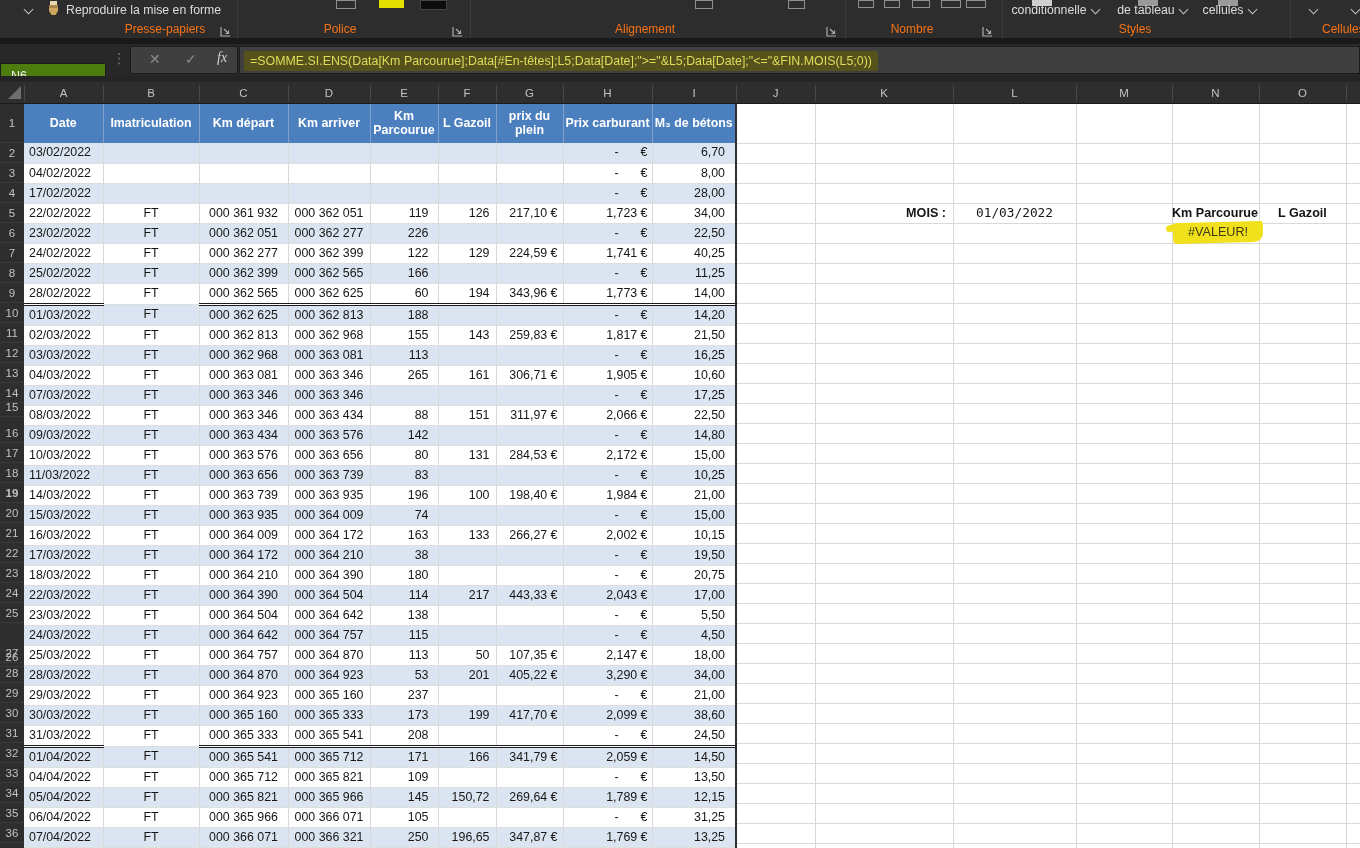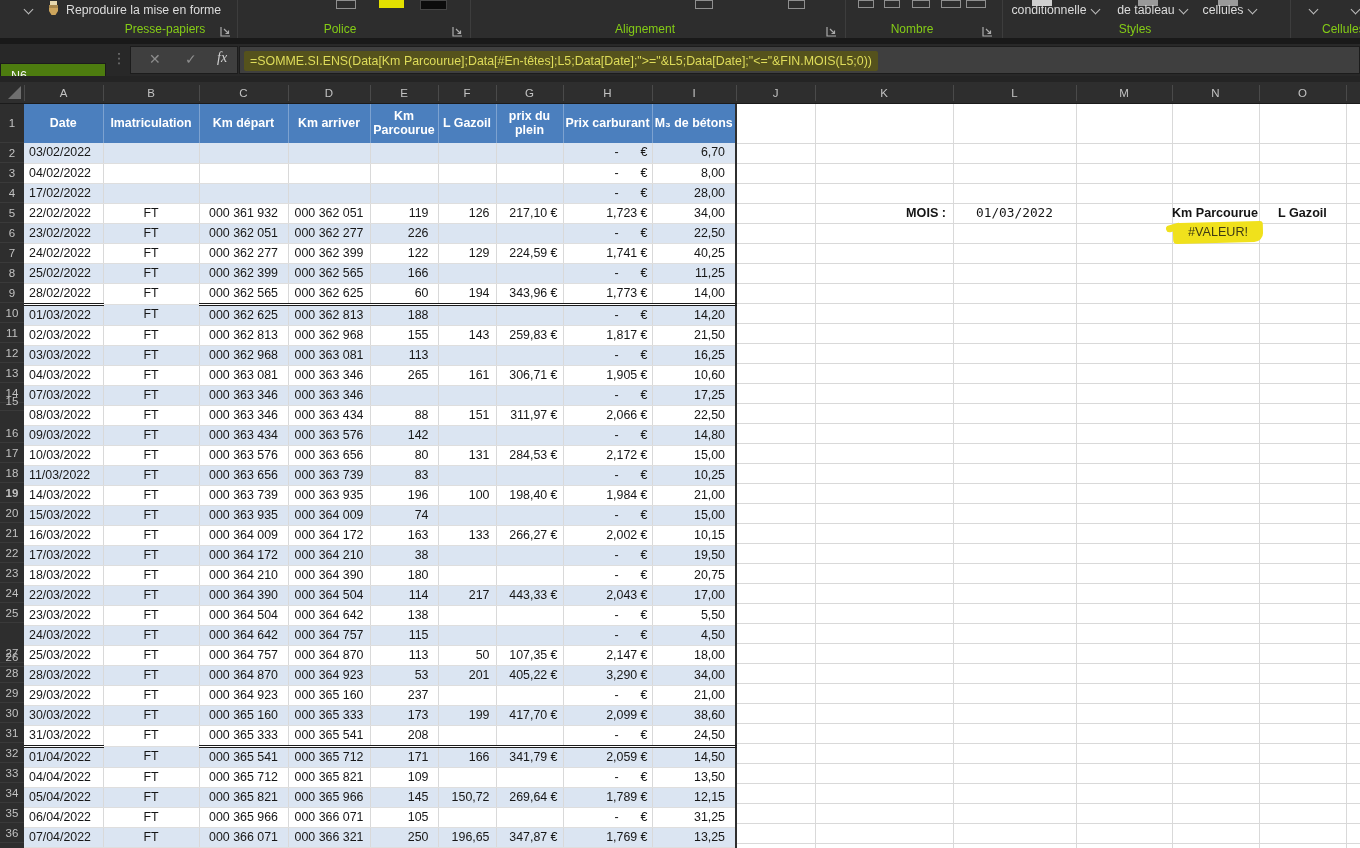--- a/index.html
+++ b/index.html
@@ -5,21 +5,21 @@
   html,body{margin:0;padding:0;background:#1e1e1e;}
   body{width:1360px;height:848px;overflow:hidden;position:relative;
        font-family:"Liberation Sans",sans-serif;-webkit-font-smoothing:antialiased;}
   #app{position:absolute;inset:0;}
 
   
   #ribbon{position:absolute;left:0;top:0;width:1360px;height:38px;background:#2d2d2d;}
   #ribbon-bottom{position:absolute;left:0;top:38px;width:1360px;height:6px;background:#191919;}
   .rb-item{position:absolute;color:#dcdcdc;font-size:12.3px;white-space:nowrap;}
   .rb-sep{position:absolute;top:0;width:1px;height:38px;background:#3d3d3d;}
-  .grp-label{position:absolute;top:21px;height:16px;line-height:16px;color:#84cc16;font-size:12px;text-align:center;}
+  .grp-label{position:absolute;top:21px;height:16px;line-height:16px;color:#f97316;font-size:12px;text-align:center;}
   .chev{display:inline-block;width:6px;height:6px;border-right:1.6px solid #bdbdbd;border-bottom:1.6px solid #bdbdbd;transform:rotate(45deg);vertical-align:middle;margin-left:5px;margin-bottom:3px;}
   .chev.lone{position:absolute;}
   .launcher{position:absolute;top:23px;width:12px;height:12px;}
   .stub{position:absolute;top:0;}
   .stub.outline{border:1px solid #8f8f8f;background:transparent;}
   .stub.bar{border:none;}
 
   
   #formula-bar{position:absolute;left:0;top:44px;width:1360px;height:32px;background:#282828;}
   #name-box{position:absolute;left:0;top:19px;width:106px;height:28px;background:#4d7c0f;border:1px solid #1c1c1c;box-sizing:border-box;}
@@ -206,21 +206,21 @@
       <div class="row-num" style="top: 99px; height: 20px; line-height: 20px;">5</div>
       <div class="row-num" style="top: 119px; height: 20px; line-height: 20px;">6</div>
       <div class="row-num" style="top: 139px; height: 20px; line-height: 20px;">7</div>
       <div class="row-num" style="top: 159px; height: 20px; line-height: 20px;">8</div>
       <div class="row-num" style="top: 179px; height: 20px; line-height: 20px;">9</div>
       <div class="row-num" style="top: 199px; height: 20px; line-height: 20px;">10</div>
       <div class="row-num" style="top: 219px; height: 20px; line-height: 20px;">11</div>
       <div class="row-num" style="top: 239px; height: 20px; line-height: 20px;">12</div>
       <div class="row-num" style="top: 259px; height: 20px; line-height: 20px;">13</div>
       <div class="row-num" style="top: 279px; height: 20px; line-height: 20px;">14</div>
-      <div class="row-num" style="top: 287px; height: 20px; line-height: 20px;">15</div>
+      <div class="row-num" style="top: 293px; height: 20px; line-height: 20px;">15</div>
       <div class="row-num" style="top: 319px; height: 20px; line-height: 20px;">16</div>
       <div class="row-num" style="top: 339px; height: 20px; line-height: 20px;">17</div>
       <div class="row-num" style="top: 359px; height: 20px; line-height: 20px;">18</div>
       <div class="row-num" style="top: 379px; height: 20px; line-height: 20px; font-weight: bold;">19</div>
       <div class="row-num" style="top: 399px; height: 20px; line-height: 20px;">20</div>
       <div class="row-num" style="top: 419px; height: 20px; line-height: 20px;">21</div>
       <div class="row-num" style="top: 439px; height: 20px; line-height: 20px;">22</div>
       <div class="row-num" style="top: 459px; height: 20px; line-height: 20px;">23</div>
       <div class="row-num" style="top: 479px; height: 20px; line-height: 20px;">24</div>
       <div class="row-num" style="top: 499px; height: 20px; line-height: 20px;">25</div>

